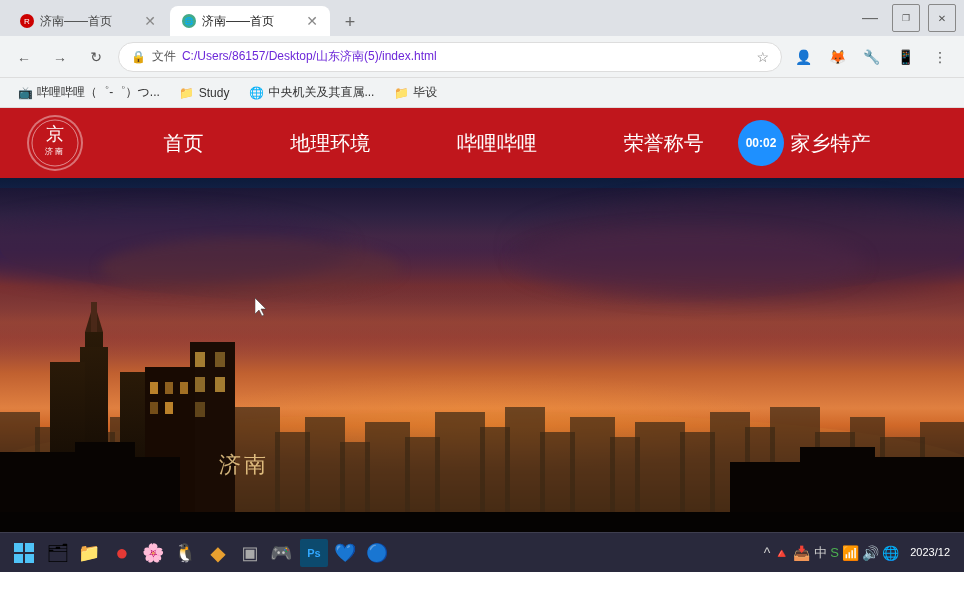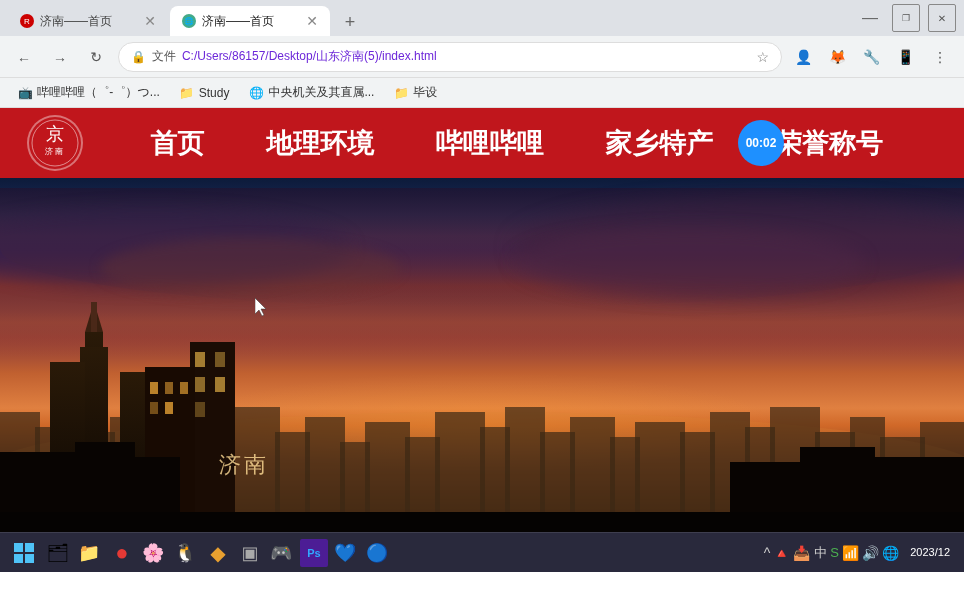--- a/index.html
+++ b/index.html
@@ -131,23 +131,23 @@
     }
 
     .nav-links {
       flex: 1;
       display: flex;
       align-items: center;
       justify-content: space-around;
       padding: 0 30px;
     }
     .nav-link {
-      font-size: 27px;
+      font-size: 20px;
       color: #fff;
-      font-weight: bold;
+      font-weight: normal;
       cursor: pointer;
       padding: 4px 16px;
       white-space: nowrap;
       text-align: center;
     }
 
     
     .timer-badge {
       position: absolute;
       right: 180px;
@@ -332,22 +332,22 @@
             <text x="25" y="22" text-anchor="middle" fill="white" font-size="18" font-family="serif">京</text>
             <text x="25" y="36" text-anchor="middle" fill="white" font-size="8" font-family="sans-serif" letter-spacing="2">济南</text>
           </svg>
         </div>
       </div>
 
       <div class="nav-links">
         <span class="nav-link">首页</span>
         <span class="nav-link">地理环境</span>
         <span class="nav-link">哔哩哔哩</span>
+        <span class="nav-link">荣誉称号</span>
         <span class="nav-link">家乡特产</span>
-        <span class="nav-link">荣誉称号</span>
       </div>
 
       <div class="timer-badge">00:02</div>
     </div>
 
     <div class="hero">
 
       <div class="sky-overlay"></div>
 
       <div class="clouds">
@@ -468,21 +468,21 @@
         </svg>
       </div>
       <div class="taskbar-icon">🗂</div>
       <div class="taskbar-icon">📁</div>
       <div class="taskbar-icon" style="color:#e53935; font-size:22px;">●</div>
       <div class="taskbar-icon">🌸</div>
       <div class="taskbar-icon">🐧</div>
       <div class="taskbar-icon" style="font-size:20px; color:#e8a030;">◆</div>
       <div class="taskbar-icon" style="font-size:18px; color:#aaa;">▣</div>
       <div class="taskbar-icon">🎮</div>
-      <div class="taskbar-icon" style="background:#4c1d95; color:#31a8ff; font-size:11px; font-weight:bold; border-radius:2px;">Ps</div>
+      <div class="taskbar-icon" style="background:#0c4a6e; color:#31a8ff; font-size:11px; font-weight:bold; border-radius:2px;">Ps</div>
       <div class="taskbar-icon" style="font-size:18px; color:#007acc;">💙</div>
       <div class="taskbar-icon" style="font-size:18px;">🔵</div>
 
       <div class="taskbar-right">
         <div class="sys-tray">
           <span class="tray-icon">^</span>
           <span class="tray-icon">🔺</span>
           <span class="tray-icon">📥</span>
           <span class="tray-icon" style="font-size:13px;">中</span>
           <span class="tray-icon" style="color:#4CAF50; font-size:13px;">S</span>

